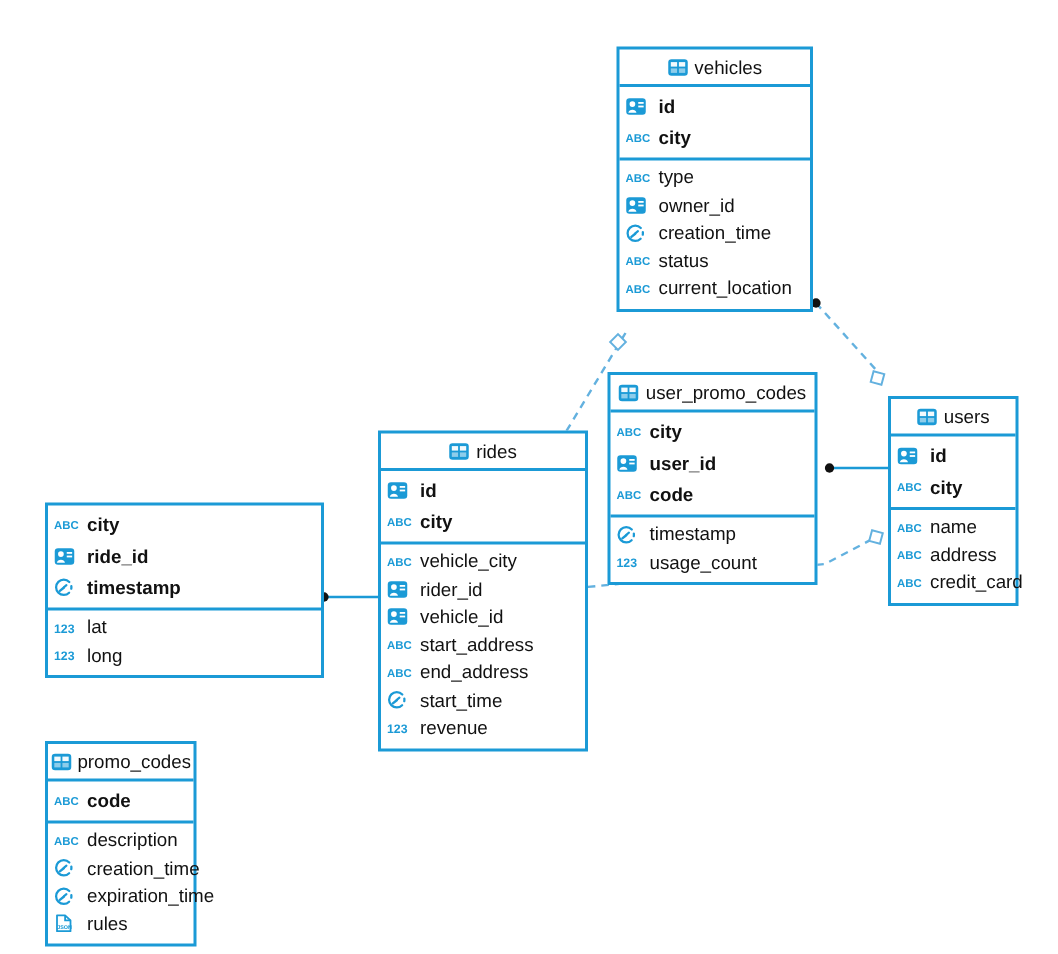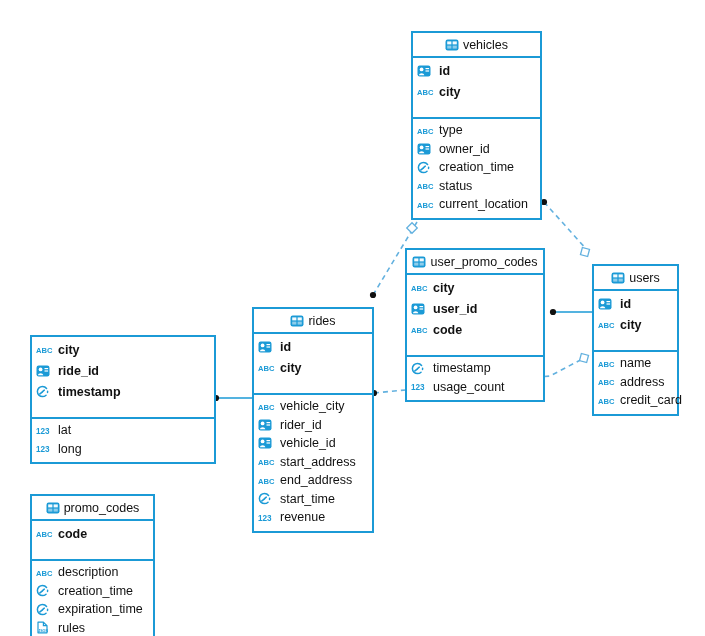--- a/index.html
+++ b/index.html
@@ -3,21 +3,21 @@
 <meta charset="utf-8">
 <style>
   html,body{margin:0;padding:0;background:#fff;}
   body{font-family:"Liberation Sans",sans-serif;}
   #canvas{position:relative;width:705px;height:636px;background:#fff;overflow:hidden;}
   #rel-layer{position:absolute;left:0;top:0;width:705px;height:636px;}
   .db-table{position:absolute;background:#fff;border:2px solid var(--accent,#1b9ad6);box-sizing:border-box;}
   .t-header{height:23px;display:flex;align-items:center;justify-content:center;gap:4px;
             border-bottom:2px solid var(--accent,#1b9ad6);font-size:12.5px;font-weight:500;
             color:#111;white-space:nowrap;overflow:hidden;text-align:center;}
-  .t-section{padding:2px 0 15px;}
+  .t-section{padding:2px 0 3px;}
   .t-section.cols{border-top:2px solid var(--accent,#1b9ad6);padding:2px 0 4px;}
   .t-row{display:flex;align-items:center;gap:3px;padding:0 3px 0 4px;height:21px;
          font-size:12.5px;color:#111;white-space:nowrap;}
   .t-section.pk .t-row{font-weight:700;}
   .t-section.cols .t-row{height:18.5px;}
   .icon{display:inline-flex;align-items:center;justify-content:flex-start;flex:0 0 19px;width:19px;}
   .t-title{overflow:hidden;}
 </style>
 </head>
 <body>
@@ -252,21 +252,21 @@
         <div class="t-row">
           <span class="icon">
             <svg width="18" height="11" viewBox="0 0 18 11">
               <text x="0" y="8.6" font-family="Liberation Sans,sans-serif" font-size="7.6" font-weight="bold" fill="#1b9ad6">ABC</text>
             </svg>
           </span>
           <span>credit_card</span>
         </div>
       </div>
     </div>
-    <div class="db-table" style="left: 252px; top: 287px; width: 122px; margin-top: 20px;">
+    <div class="db-table" style="left: 252px; top: 287px; width: 140px;">
       <div class="t-header">
         <span class="icon" style="flex: 0 0 14px; width: 14px;">
           <svg width="14" height="12" viewBox="0 0 14 12">
             <rect x="0.5" y="0.5" width="13" height="11" rx="2.2" fill="#1b9ad6"></rect>
             <rect x="2.2" y="2.4" width="4.2" height="3" fill="#fff" opacity="0.95"></rect>
             <rect x="7.6" y="2.4" width="4.2" height="3" fill="#fff" opacity="0.95"></rect>
             <rect x="2.2" y="6.6" width="4.2" height="3" fill="#fff" opacity="0.5"></rect>
             <rect x="7.6" y="6.6" width="4.2" height="3" fill="#fff" opacity="0.5"></rect>
           </svg>
         </span>
@@ -408,21 +408,21 @@
         <div class="t-row">
           <span class="icon">
             <svg width="18" height="11" viewBox="0 0 18 11">
               <text x="0" y="8.8" font-family="Liberation Sans,sans-serif" font-size="8.2" font-weight="bold" fill="#1b9ad6">123</text>
             </svg>
           </span>
           <span>long</span>
         </div>
       </div>
     </div>
-    <div class="db-table" style="left: 30px; top: 494px; width: 125px;">
+    <div class="db-table" style="left: 30px; top: 494px; width: 101px;">
       <div class="t-header">
         <span class="icon" style="flex: 0 0 14px; width: 14px;">
           <svg width="14" height="12" viewBox="0 0 14 12">
             <rect x="0.5" y="0.5" width="13" height="11" rx="2.2" fill="#1b9ad6"></rect>
             <rect x="2.2" y="2.4" width="4.2" height="3" fill="#fff" opacity="0.95"></rect>
             <rect x="7.6" y="2.4" width="4.2" height="3" fill="#fff" opacity="0.95"></rect>
             <rect x="2.2" y="6.6" width="4.2" height="3" fill="#fff" opacity="0.5"></rect>
             <rect x="7.6" y="6.6" width="4.2" height="3" fill="#fff" opacity="0.5"></rect>
           </svg>
         </span>

